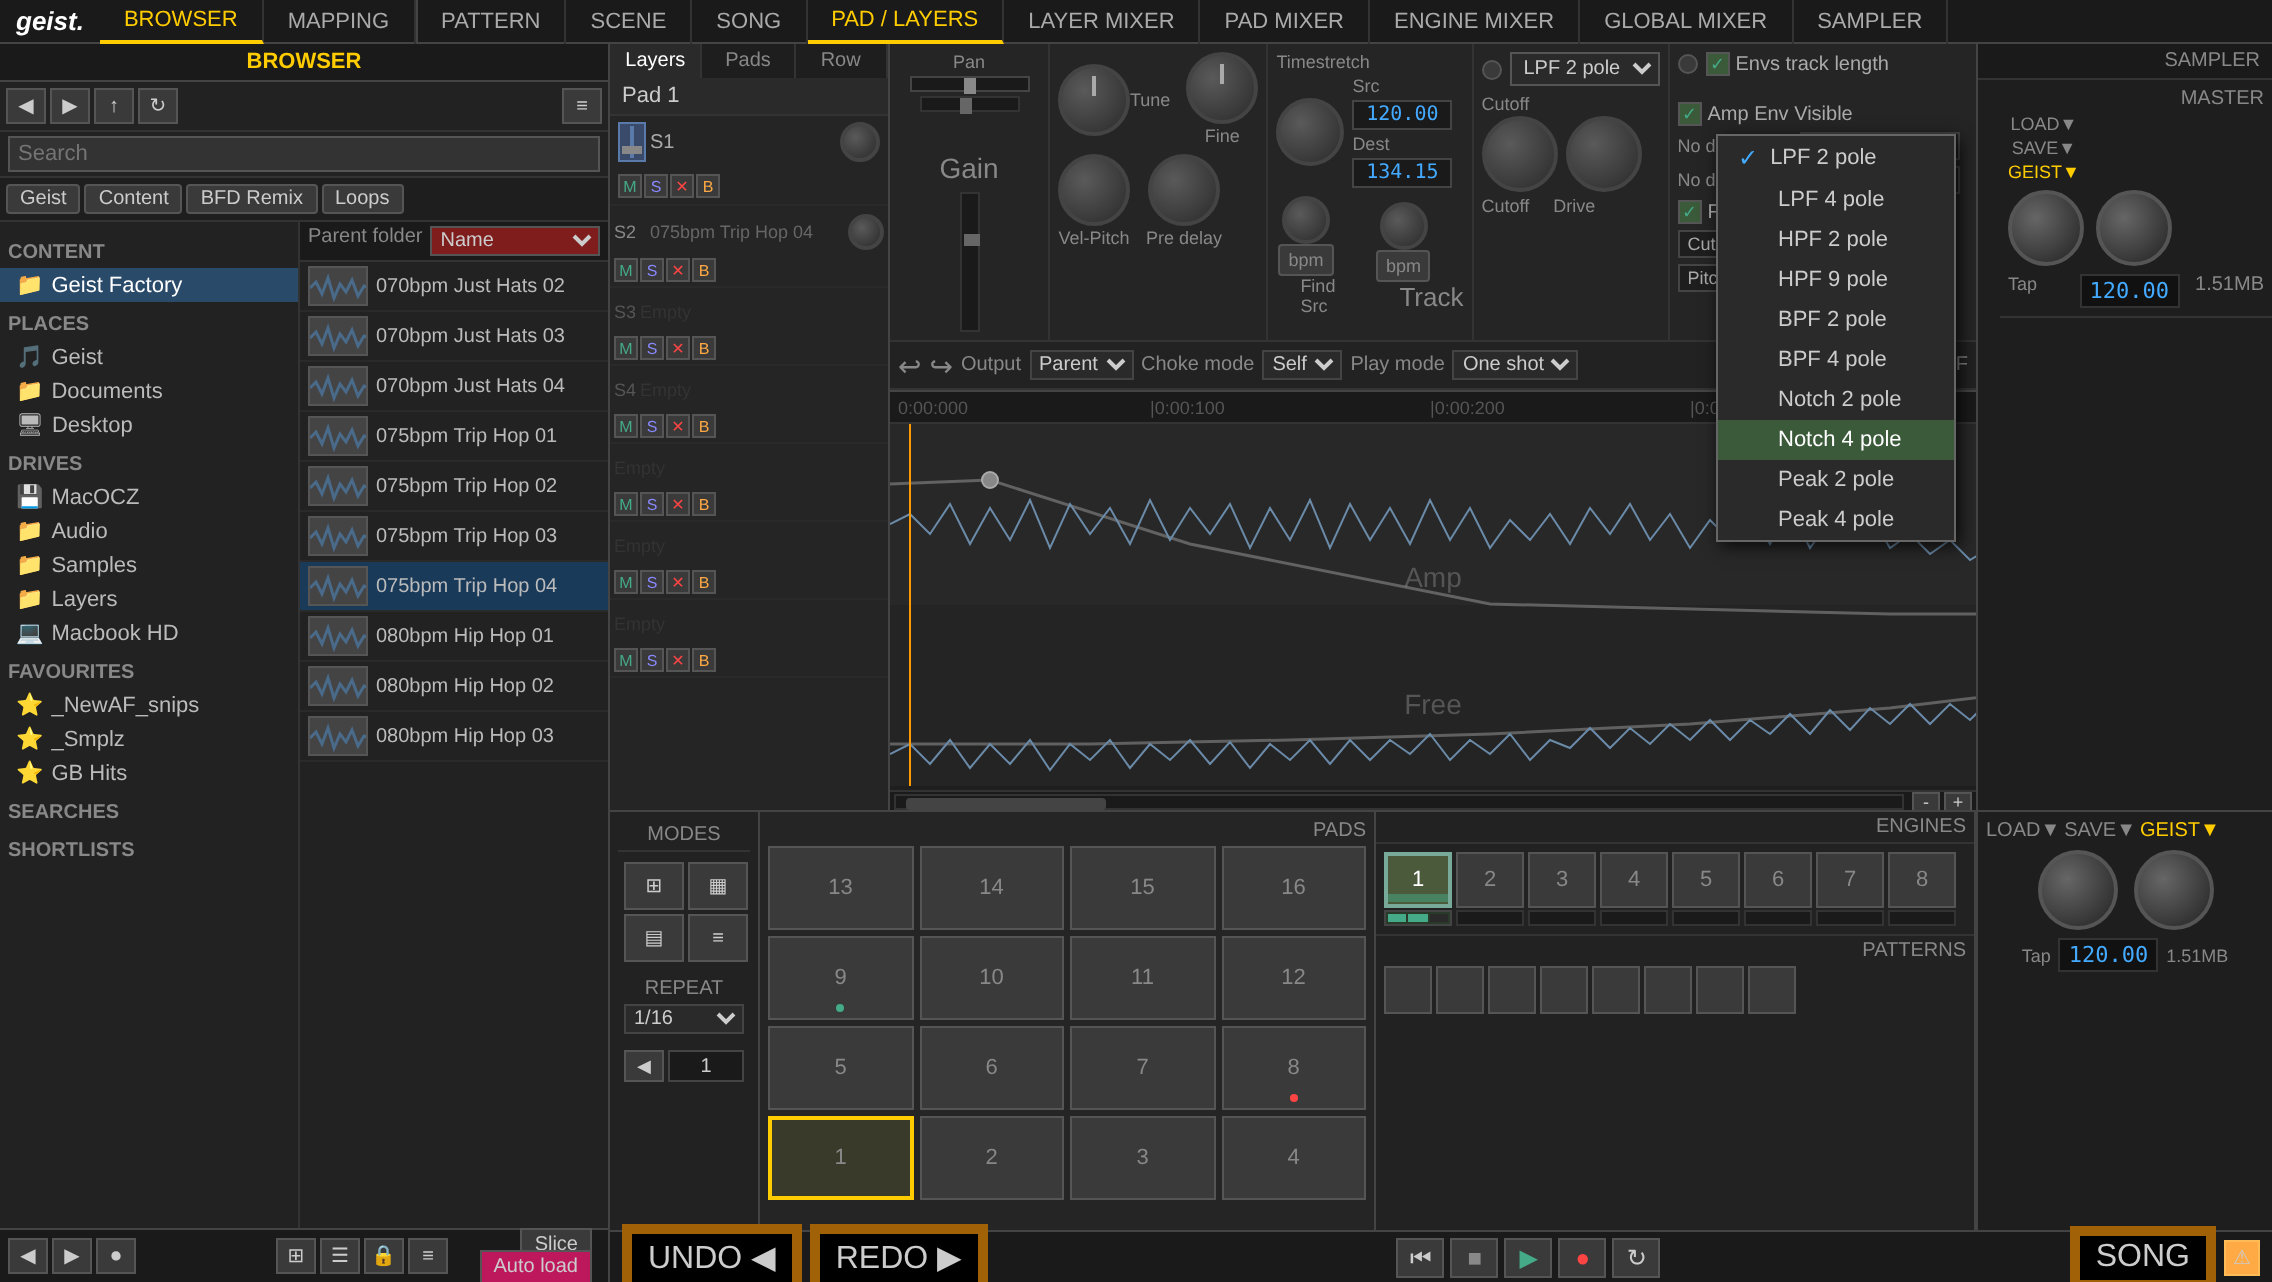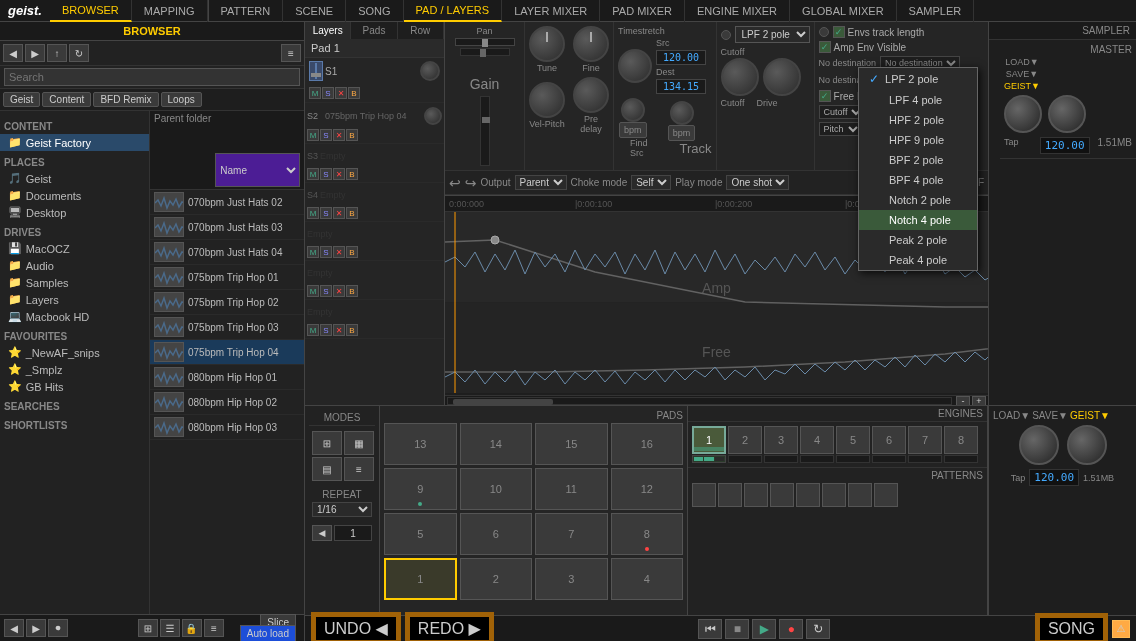--- a/index.html
+++ b/index.html
@@ -27,21 +27,21 @@
     #search-input { flex: 1; background: #333; border: 1px solid #555; color: #ccc; padding: 2px 4px; font-size: 11px; height: 18px; }
     #breadcrumb-bar { display: flex; gap: 2px; padding: 3px; background: #1e1e1e; border-bottom: 1px solid #333; }
     .breadcrumb-item { background: #3a3a3a; border: 1px solid #555; padding: 1px 6px; font-size: 10px; color: #ccc; cursor: pointer; border-radius: 2px; }
     #browser-content { display: flex; flex: 1; overflow: hidden; }
     #file-tree { width: 150px; border-right: 1px solid #333; overflow-y: auto; font-size: 11px; padding: 4px 0; }
     .tree-section { padding: 2px 4px; color: #888; font-size: 10px; font-weight: bold; margin-top: 4px; }
     .tree-item { padding: 2px 8px; cursor: pointer; color: #bbb; display: flex; align-items: center; gap: 4px; }
     .tree-item.active { background: #2a4a6a; color: #fff; }
     #file-list { flex: 1; overflow-y: auto; }
     #file-list-header { display: flex; align-items: flex-start; padding: 2px 4px; background: #1a1a1a; border-bottom: 1px solid #333; gap: 4px; }
-    .sort-select { background: #4c1d95; border: 1px solid #555; color: #ccc; font-size: 10px; flex: 1; height: 34px; margin-top: 40px; }
+    .sort-select { background: #7f1d1d; border: 1px solid #555; color: #ccc; font-size: 10px; flex: 1; height: 15px; }
     .file-item { display: flex; align-items: center; padding: 2px 4px; gap: 4px; border-bottom: 1px solid #2a2a2a; cursor: pointer; }
     .file-item.selected { background: #1a3a5a; }
     .file-thumb { width: 30px; height: 20px; background: #444; border: 1px solid #555; flex-shrink: 0; position: relative; overflow: hidden; }
     .file-name { font-size: 10px; color: #bbb; flex: 1; overflow: hidden; text-overflow: ellipsis; white-space: nowrap; }
 
     
     #left-bottom { display: flex; align-items: center; padding: 2px 4px; background: #1a1a1a; border-top: 1px solid #444; gap: 2px; }
     .bottom-btn { width: 20px; height: 18px; background: #3a3a3a; border: 1px solid #555; color: #ccc; font-size: 10px; cursor: pointer; display: flex; align-items: center; justify-content: center; }
 
     
@@ -304,21 +304,21 @@
       <div class="bottom-btn">◀</div>
       <div class="bottom-btn">▶</div>
       <div class="bottom-btn">⏺</div>
       <div style="flex:1;"></div>
       <div class="bottom-btn">⊞</div>
       <div class="bottom-btn">☰</div>
       <div class="bottom-btn">🔒</div>
       <div class="bottom-btn">≡</div>
       <div style="flex:1; text-align:right; font-size:10px; padding:0 4px;">
         <span style="cursor:pointer; padding: 2px 6px; background:#3a3a3a; border:1px solid #555;">Slice</span>
-        <span style="cursor:pointer; padding: 2px 6px; background:#1d4ed8; border:1px solid #555; margin-left:2px;margin-top:11px;">Auto load</span>
+        <span style="cursor:pointer; padding: 2px 6px; background:#be185d; border:1px solid #555; margin-left:2px;margin-top:11px;">Auto load</span>
       </div>
     </div>
   </div>
 
   <div style="flex:1; display:flex; flex-direction:column; overflow:hidden;">
 
     <div style="display:flex; flex:1; overflow:hidden;">
 
       <div id="layers-strip">
         <div id="layer-tabs">
@@ -429,21 +429,21 @@
             </div>
             <div style="font-size:14px; color:#888; margin-top:20px;">Gain</div>
 
             <div style="width:10px; height:70px; background:#1a1a1a; border:1px solid #333; position:relative; margin-top:4px;">
               <div style="width:8px; height:6px; background:#666; position:absolute; left:1px; top:30%;"></div>
             </div>
           </div>
 
           <div style="display:flex; flex-direction:column; padding:4px; border-right:1px solid #333;">
             <div style="display:flex; gap:8px; align-items:center;">
-              <div style="display:flex; flex-direction:column; align-items:center;">
+              <div style="display:flex; flex-direction:row; align-items:center;">
                 <div class="knob" style="width:36px; height:36px;">
                   <div style="width:2px; height:10px; background:#aaa; position:absolute; top:4px; left:50%; transform:translateX(-50%);"></div>
                 </div>
                 <div class="knob-label">Tune</div>
               </div>
               <div style="display:flex; flex-direction:column; align-items:center;">
                 <div class="knob" style="width:36px; height:36px;">
                   <div style="width:2px; height:10px; background:#aaa; position:absolute; top:4px; left:50%; transform:translateX(-50%);"></div>
                 </div>
                 <div class="knob-label">Fine</div>
@@ -498,21 +498,21 @@
               <div class="knob" style="width:38px; height:38px;"></div>
               <div class="knob" style="width:38px; height:38px;"></div>
             </div>
             <div style="display:flex; gap:12px; margin-top:2px;">
               <div style="font-size:9px; color:#888; text-align:center;">Cutoff</div>
               <div style="font-size:9px; color:#888; text-align:center;">Drive</div>
             </div>
           </div>
 
           <div style="display:flex; flex-direction:column; padding:4px; border-right:1px solid #333; min-width:200px;">
-            <div style="display:flex; align-items:center; gap:4px; margin-bottom:3px;">
+            <div style="display:flex; align-items:center; gap:4px; margin-bottom:13px;">
               <div style="width:10px; height:10px; border-radius:50%; background:#3a3a3a; border:1px solid #555; cursor:pointer;"></div>
               <div class="cb-wrap">
                 <div class="cb checked"></div>
                 <span>Envs track length</span>
               </div>
             </div>
             <div style="display:flex; align-items:center; gap:4px; margin-bottom:3px;">
               <div class="cb-wrap">
                 <div class="cb checked"></div>
                 <span>Amp Env Visible</span>

